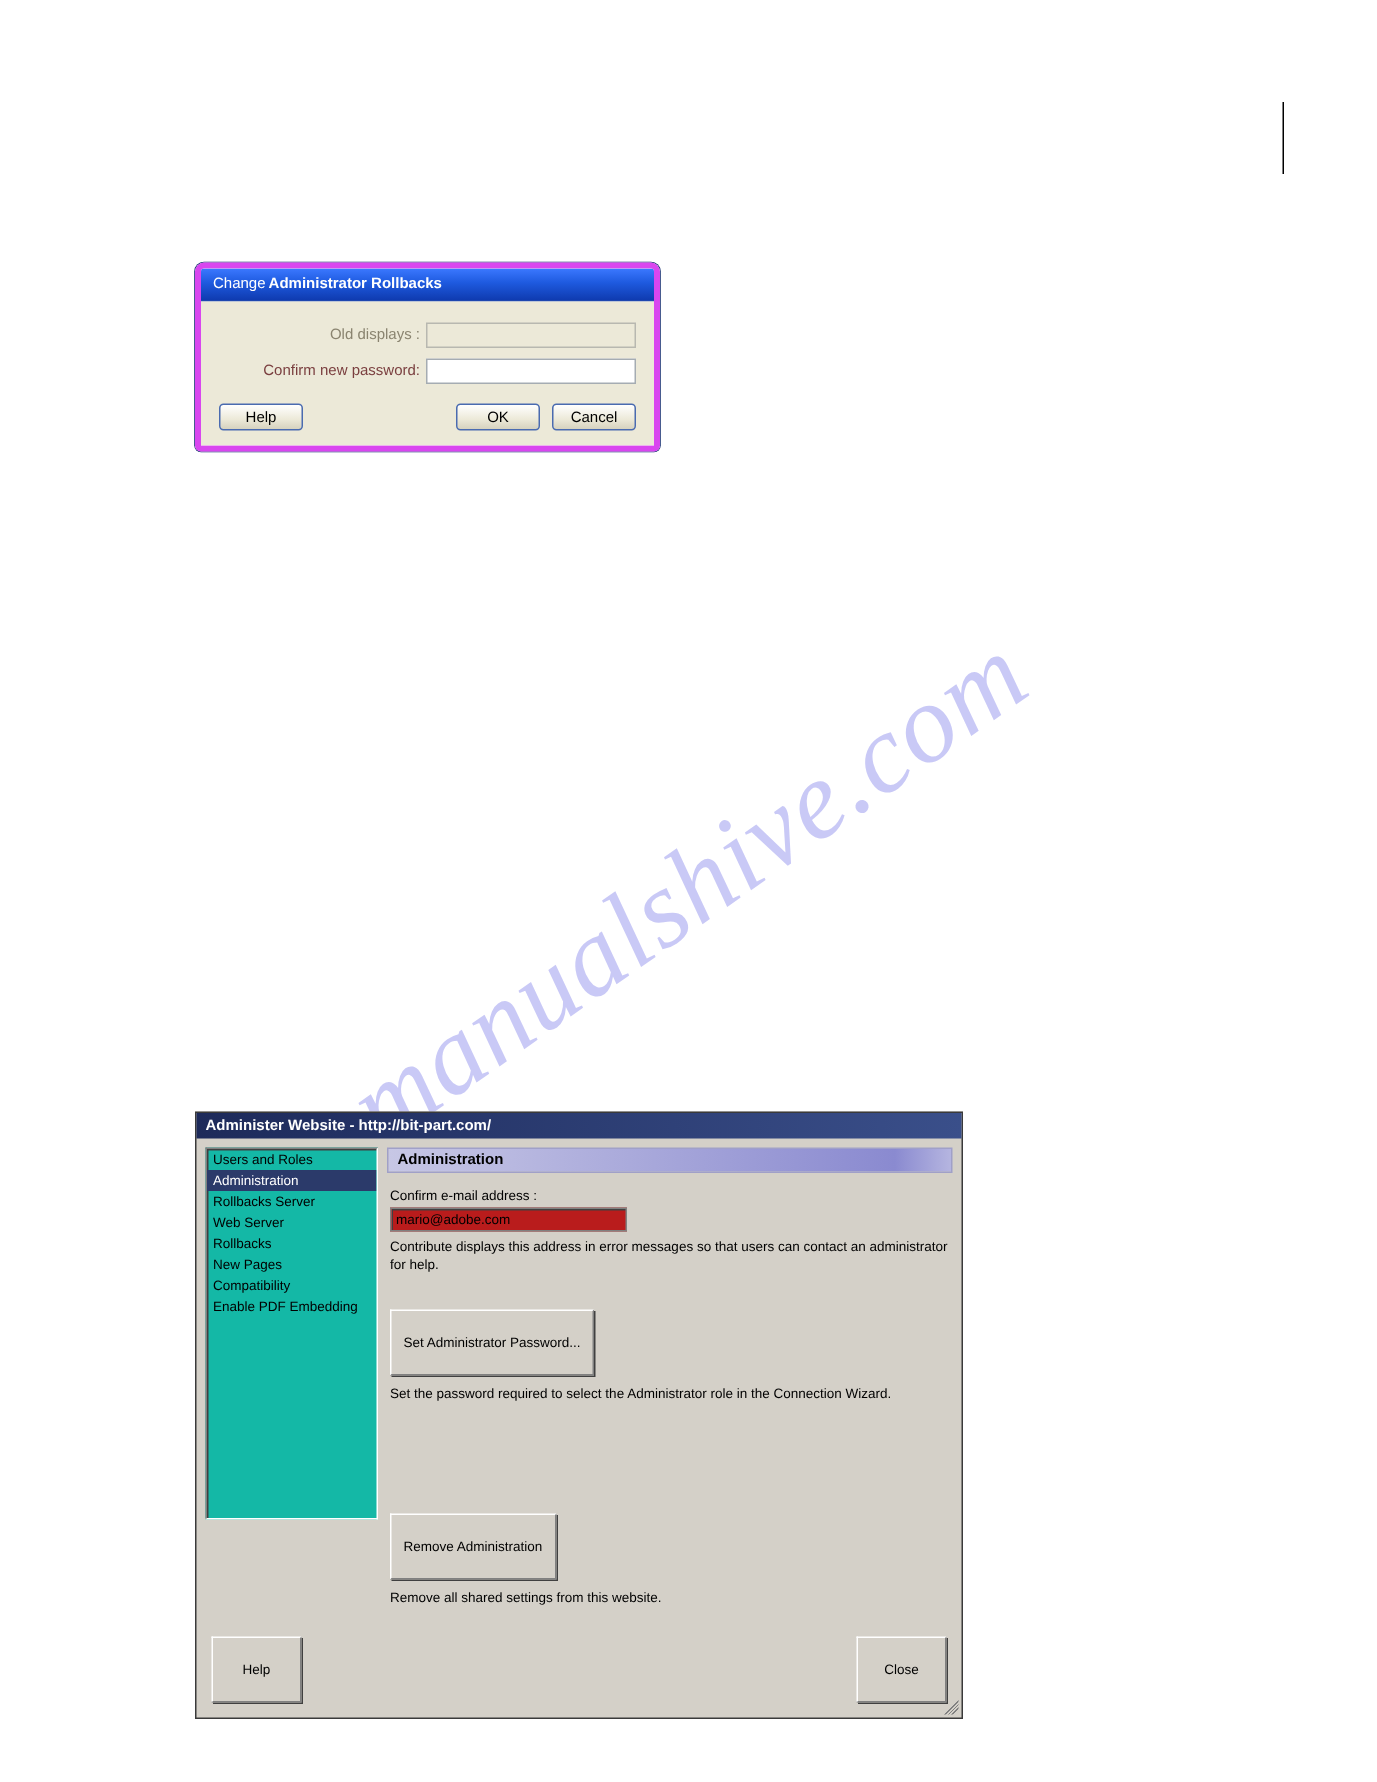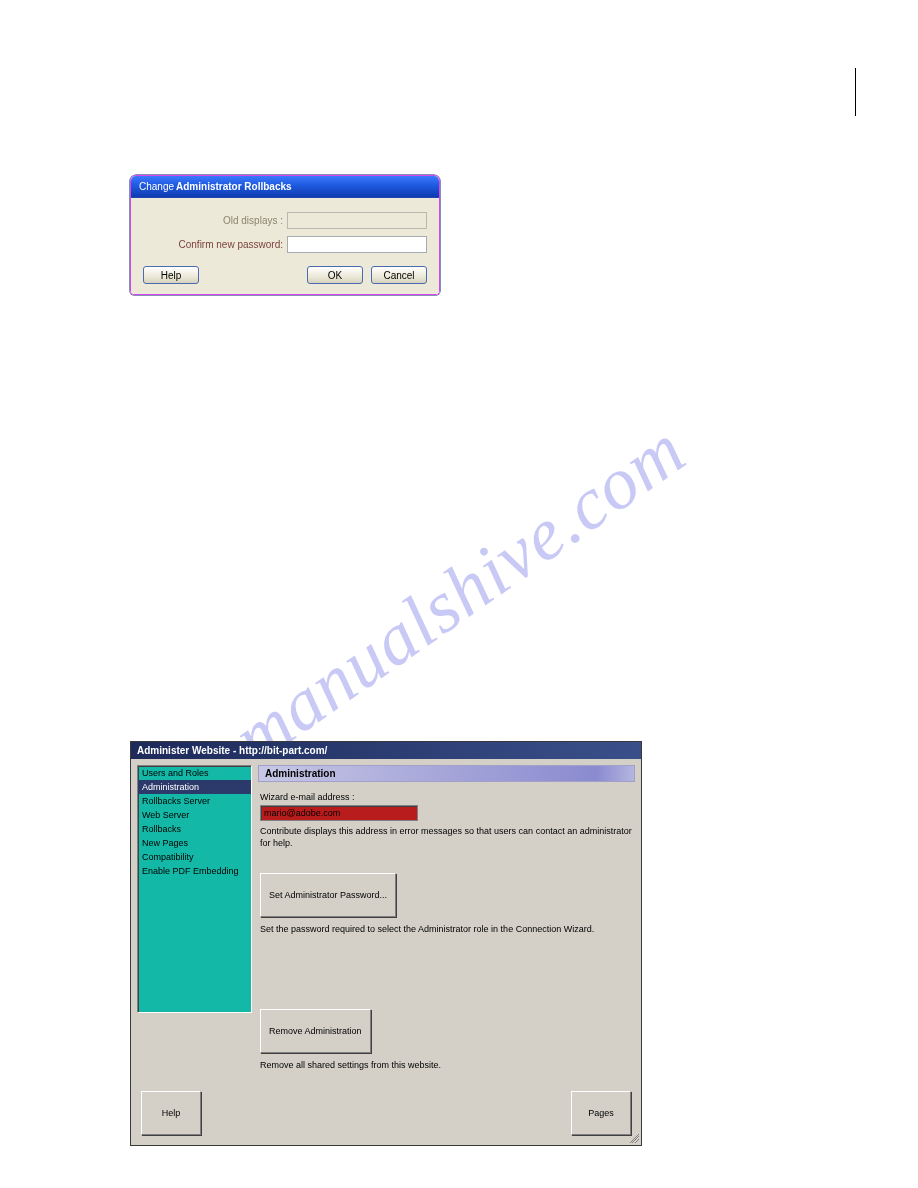--- a/index.html
+++ b/index.html
@@ -23,21 +23,21 @@
     height: 48px;
     background: #000;
   }
 
   
   .dialog1 {
     position: absolute;
     left: 130px;
     top: 175px;
     width: 310px;
-    border: 1px solid #d946ef;
+    border: 4px solid #d946ef;
     border-radius: 6px 6px 4px 4px;
     overflow: hidden;
     box-shadow: 0 0 0 0.5px #0a246a;
   }
   .titlebar-xp {
     height: 22px;
     background: linear-gradient(to bottom, #3b78ff 0%, #1e5adf 45%, #0f3bb0 100%);
     border-bottom: 1px solid #1e47af;
     display: flex;
     align-items: center;
@@ -264,30 +264,30 @@
           <div class="sidebar-item selected">Administration</div>
           <div class="sidebar-item">Rollbacks Server</div>
           <div class="sidebar-item">Web Server</div>
           <div class="sidebar-item">Rollbacks</div>
           <div class="sidebar-item">New Pages</div>
           <div class="sidebar-item">Compatibility</div>
           <div class="sidebar-item">Enable PDF Embedding</div>
         </div>
       <div class="right-panel">
         <div class="section-header">Administration</div>
-        <div class="label-text">Wizard e-mail address :</div>
+        <div class="label-text">Confirm e-mail address :</div>
         <input class="email-input" type="text" value="mario@adobe.com" style="">
         <div class="desc-text">Contribute displays this address in error messages so that users can contact an administrator for help.</div>
         <div class="spacer-block"></div>
         <button class="btn-classic">Set Administrator Password...</button>
         <div class="desc-text">Set the password required to select the Administrator role in the Connection Wizard.</div>
         <div class="spacer-block-lg"></div>
         <button class="btn-classic">Remove Administration</button>
         <div class="desc-text">Remove all shared settings from this website.</div>
       </div>
     </div>
     <div class="dialog2-footer">
       <button class="btn-classic wide">Help</button>
-      <button class="btn-classic wide">Pages</button>
+      <button class="btn-classic wide">Close</button>
     </div>
     <div class="resize-grip"></div>
   </div>
 </div>
 
 </body></html>

